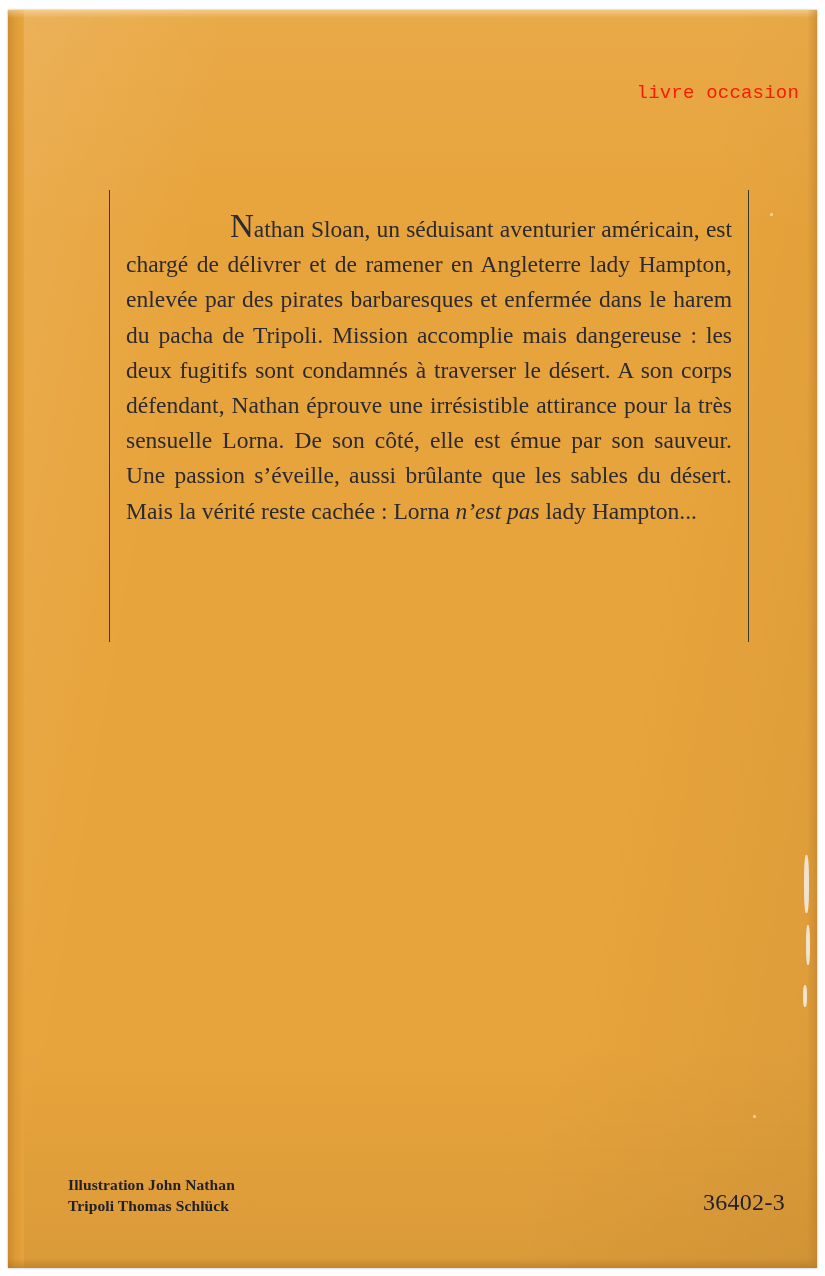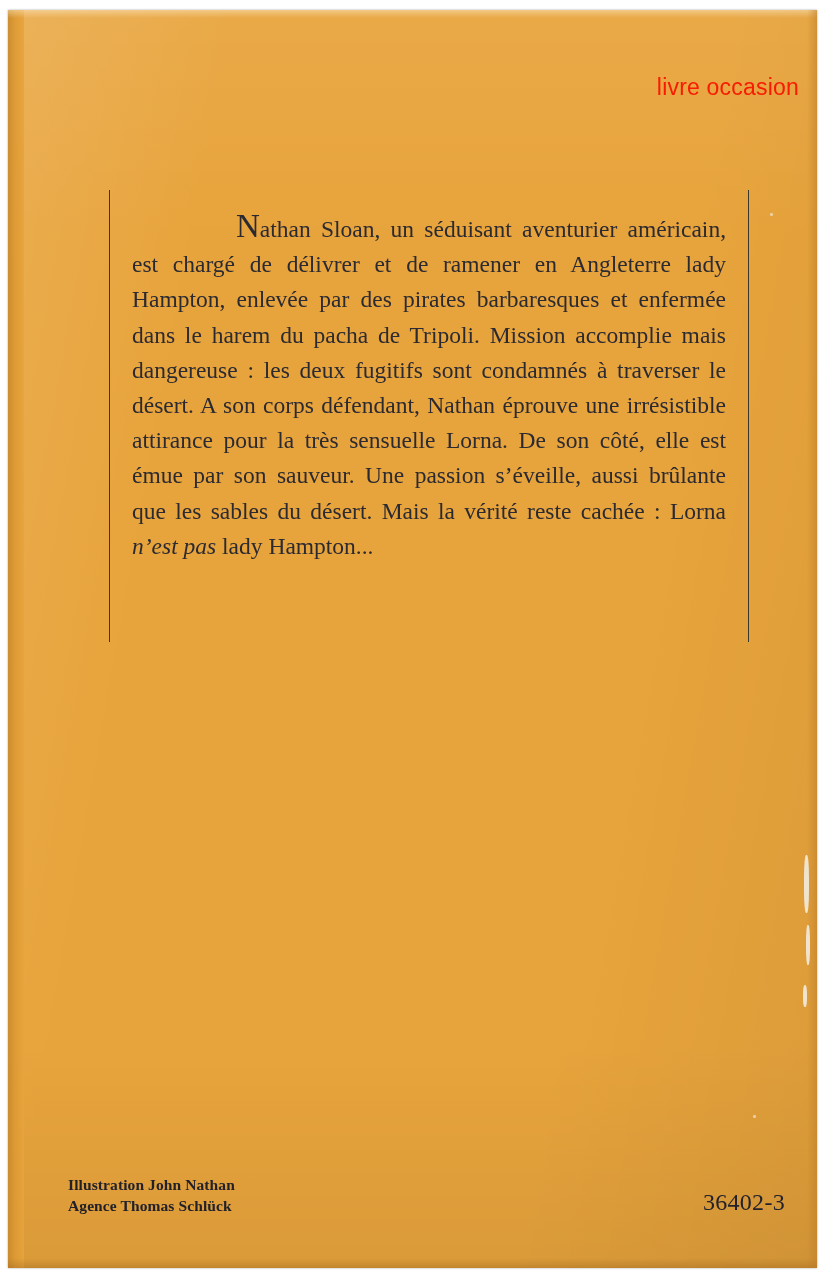--- a/index.html
+++ b/index.html
@@ -69,35 +69,35 @@
     position: absolute;
     background: #f3f0ea;
     border-radius: 40%;
     opacity: 0.85;
   }
 
   
   #watermark {
     position: absolute;
     right: 18px;
-    top: 64px;
+    top: 72px;
     color: #f81b00;
-    font-family: Liberation Sans, sans-serif;
-    font-size: 23px;
+    font-family: Liberation Mono, monospace;
+    font-size: 19px;
     letter-spacing: 0.2px;
     white-space: nowrap;
   }
 
   
   #blurb-block {
     position: absolute;
     left: 101px;
     top: 180px;
     width: 640px;
-    padding: 0 22px;
+    padding: 0 16px;
     box-sizing: border-box;
     border-left: 1.6px solid #3a3730;
     border-right: 1.6px solid #3a3730;
     height: 452px;
   }
   #blurb-text {
     margin: 0;
     padding-top: 22px;
     color: #2b2a31;
     font-family: "Liberation Serif", serif;
@@ -164,18 +164,18 @@
   <div class="scuff" style="left:745px; top:1105px; width:3px; height:3px; opacity:0.6;"></div>
 
   <div id="watermark">livre occasion</div>
 
   <div id="blurb-block">
     <p id="blurb-text"><span class="indent"></span><span class="dropcap">N</span><span>athan</span> <span>Sloan, un séduisant aventurier américain, est chargé de délivrer et de ramener en Angleterre lady Hampton, enlevée par des pirates barbaresques et enfermée dans le harem du pacha de Tripoli. Mission accomplie mais dangereuse : les deux fugitifs sont condamnés à traverser le désert. A son corps défendant, Nathan éprouve une irrésistible attirance pour la très sensuelle Lorna. De son côté, elle est émue par son sauveur. Une passion s’éveille, aussi brûlante que les sables du désert. Mais la vérité reste cachée : Lorna </span><em>n’est pas</em><span> lady Hampton...</span></p>
   </div>
 
   <div id="credits">
     <div>Illustration John Nathan</div>
-    <div>Agence Thomas Schlück</div>
+    <div>Tripoli Thomas Schlück</div>
   </div>
 
   <div id="code">36402-3</div>
 
 </div>
 
 </body></html>

